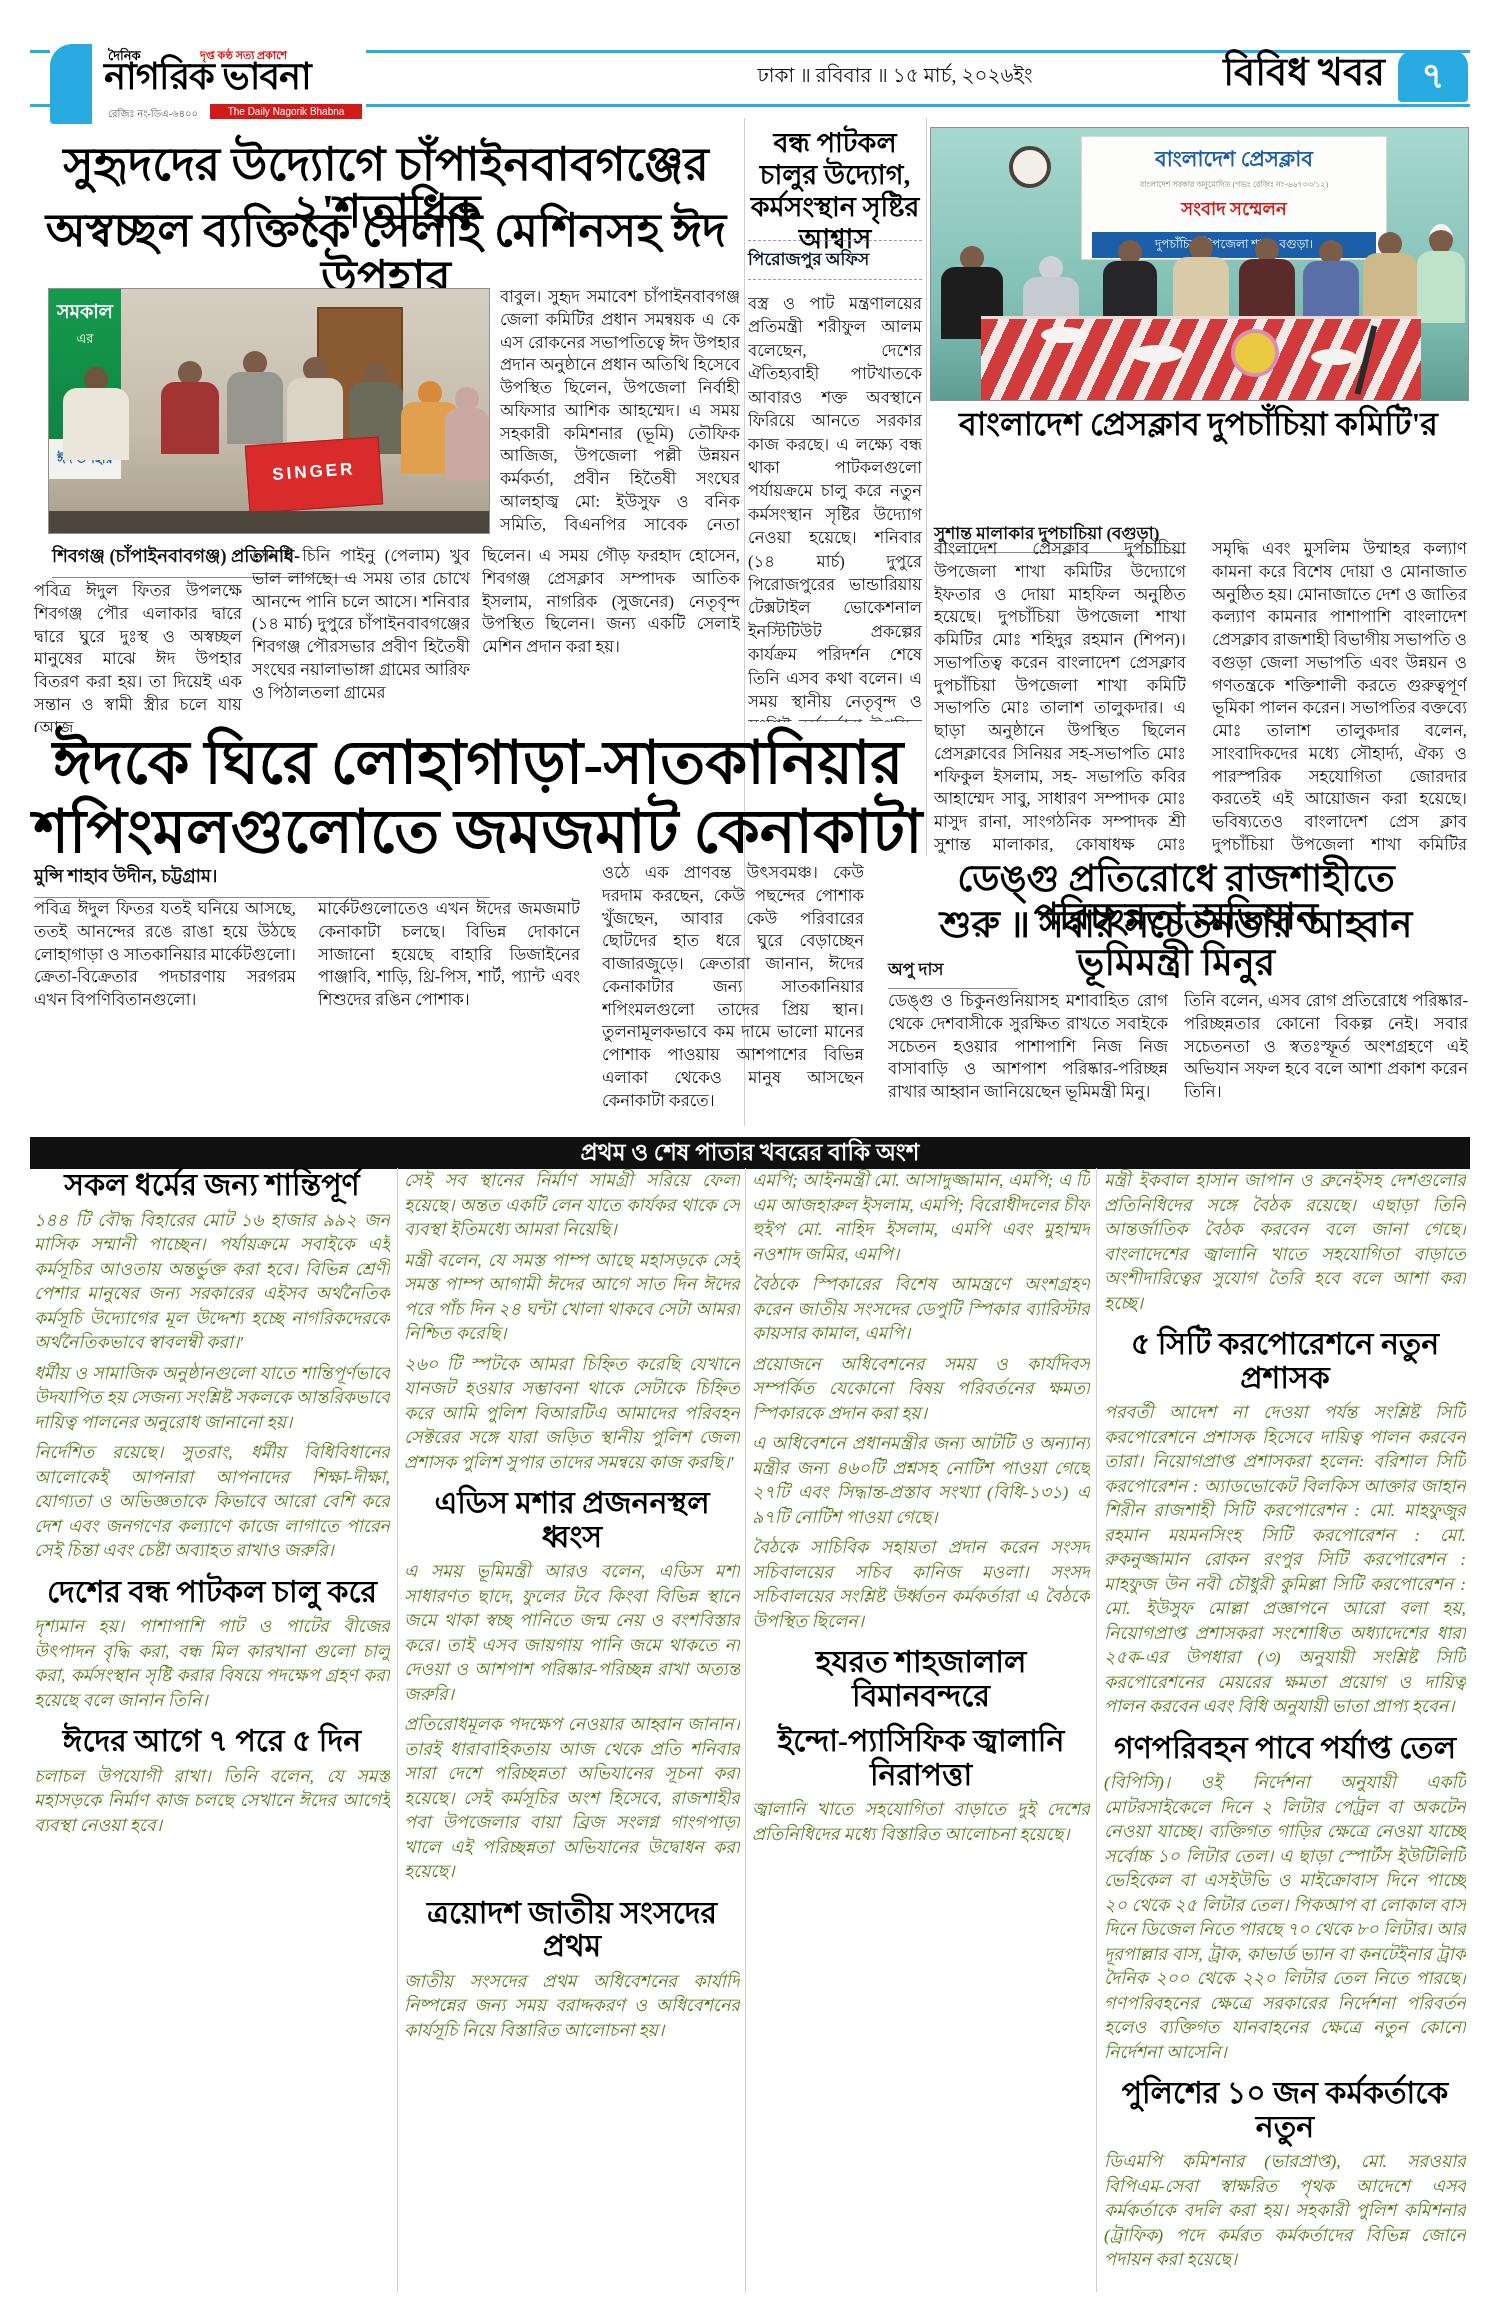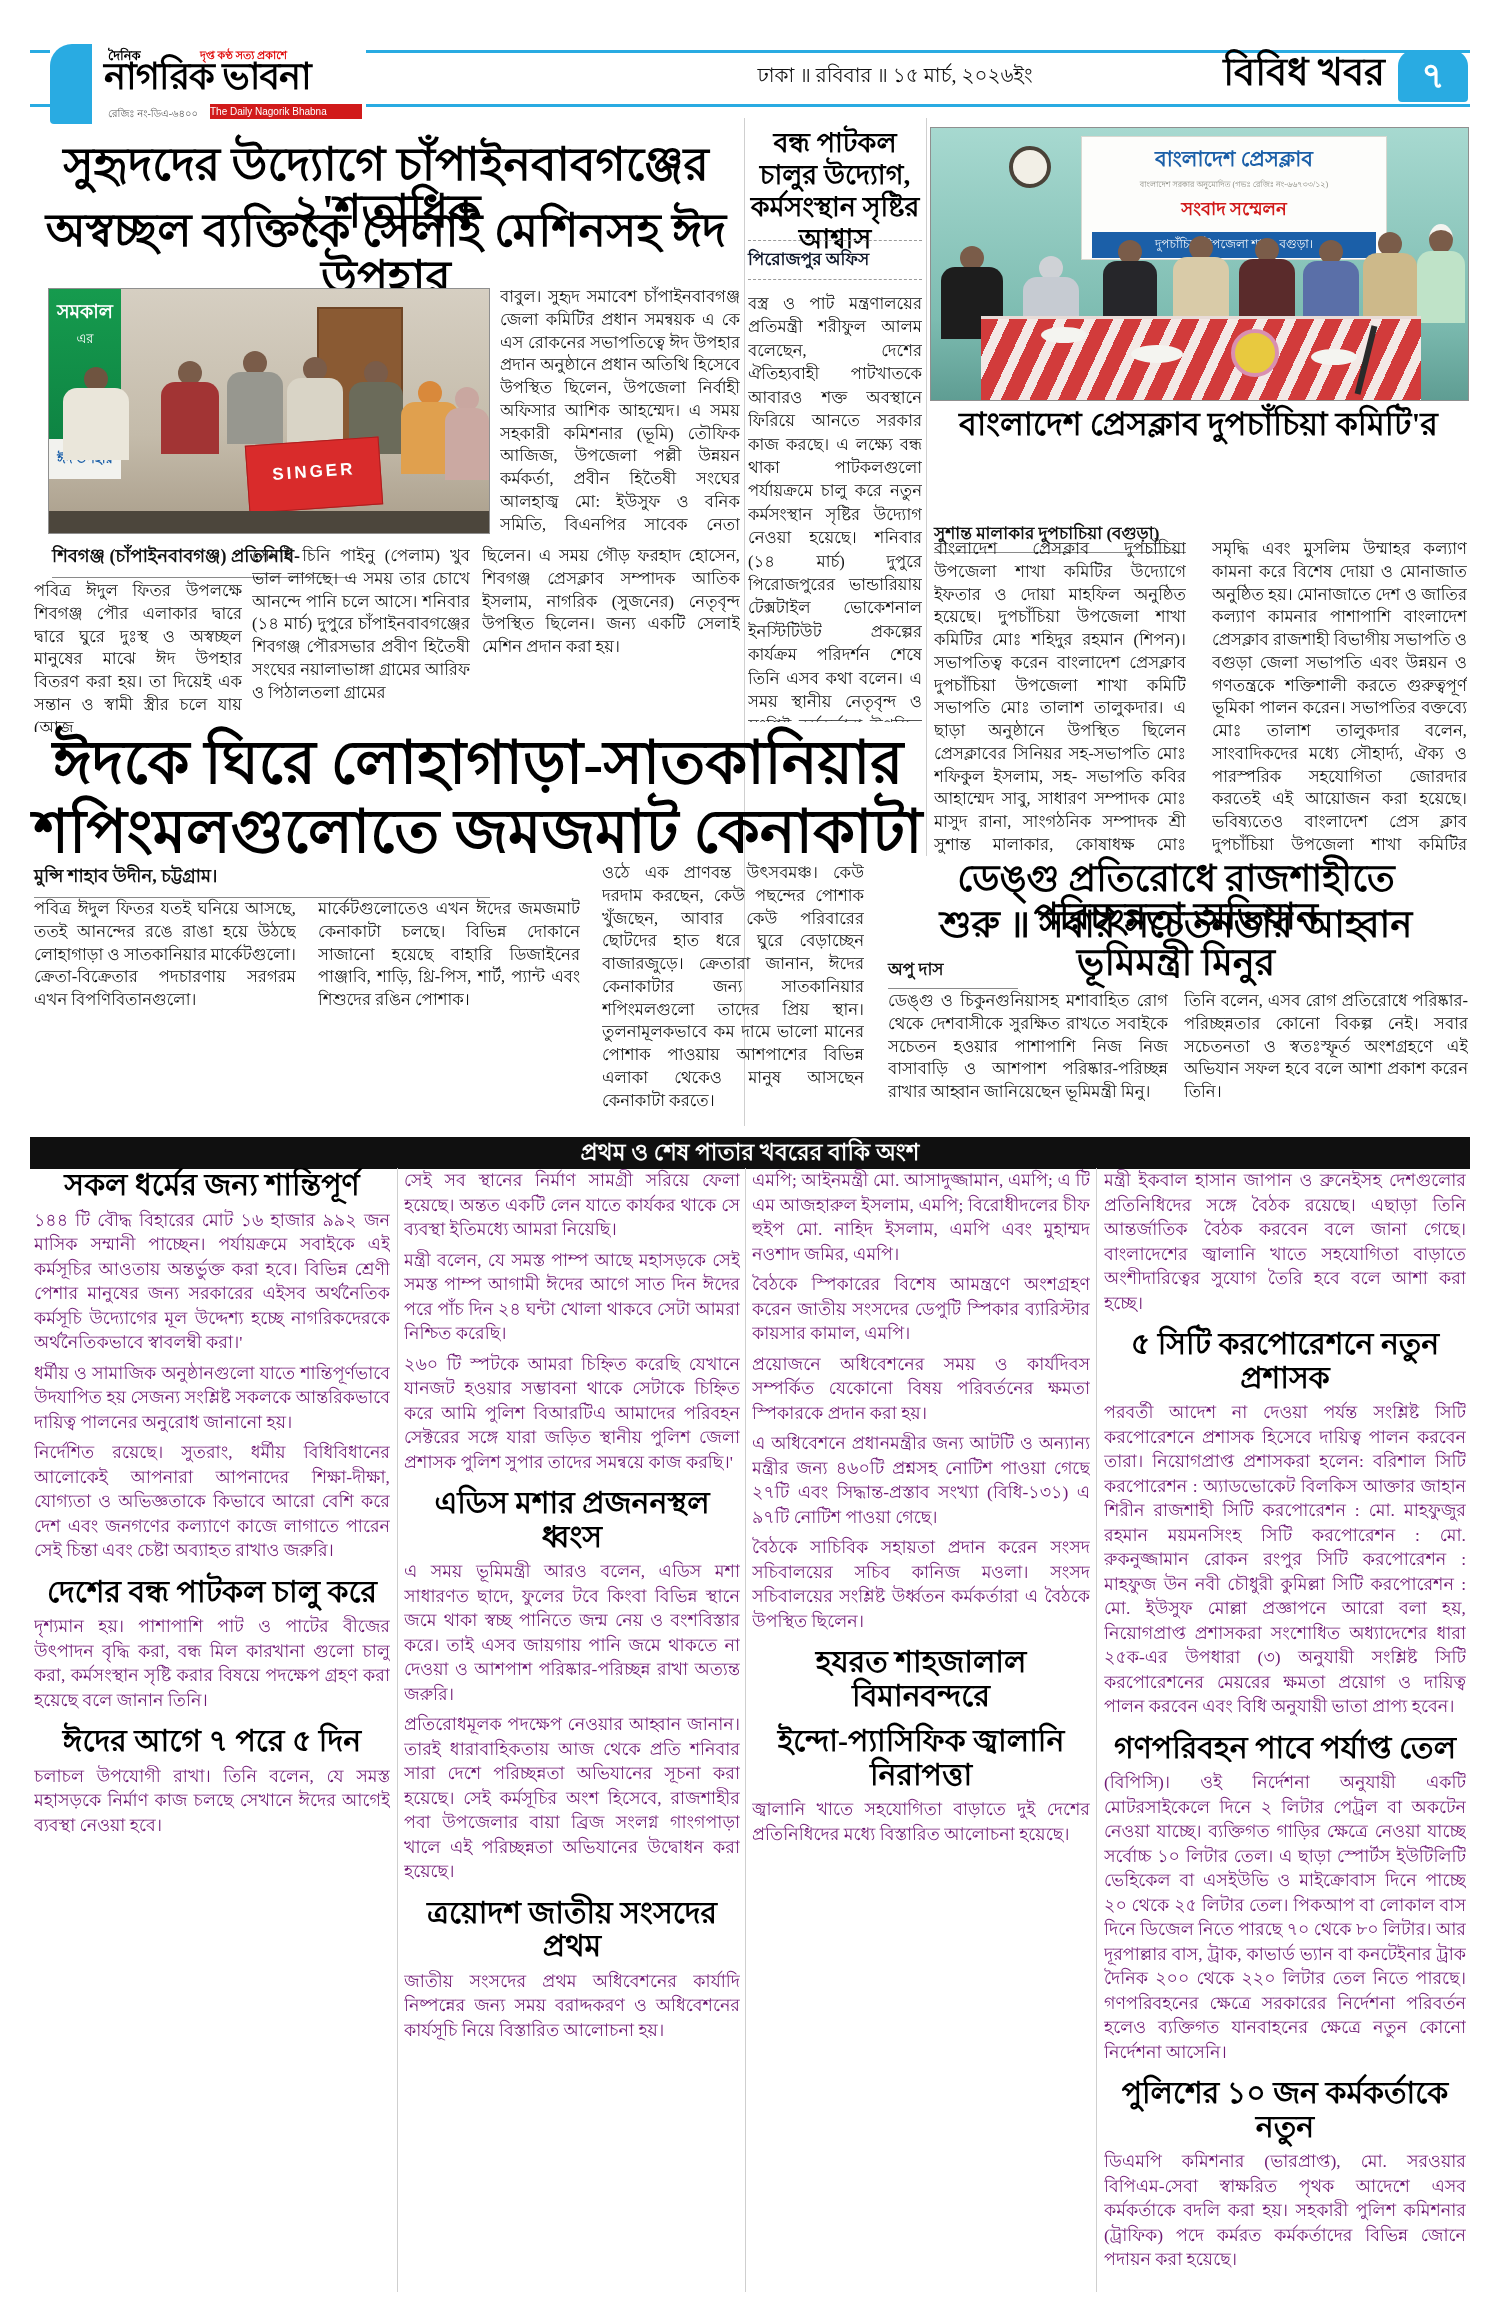--- a/index.html
+++ b/index.html
@@ -6,21 +6,21 @@
   .page{position:relative;width:1500px;height:2303px;background:#ffffff;
         font-family:"Liberation Serif", serif;overflow:hidden;}
   .abs{position:absolute;}
   .rule-blue{background:#29abe2;height:3px;}
   .vrule{position:absolute;width:1px;background:#cfcfcf;}
   .hl{font-weight:bold;color:#000;text-align:center;line-height:1.02;}
   .jtxt{text-align:justify;overflow:hidden;color:#141414;}
   .byline{font-weight:bold;color:#111;border-bottom:1px solid #8a8a8a;padding-bottom:4px;}
   .photo{border:1px solid #8f8f8f;overflow:hidden;}
   .sub-head{font-weight:bold;text-align:center;color:#000;font-size:30px;line-height:1.12;margin:12px 0 6px 0;}
-  .b-para{text-align:justify;font-size:17.5px;line-height:1.4;color:#701a75;margin:0 0 6px 0;}
+  .b-para{text-align:justify;font-size:17.5px;line-height:1.4;color:#4d7c0f;margin:0 0 6px 0;font-style:italic;}
   .bot-col{position:absolute;top:1168px;height:1124px;overflow:hidden;}
   .person{position:absolute;}
   .person .head{width:24px;height:24px;border-radius:50%;background:#7a5c49;margin:0 auto;}
   .person .torso{height:72px;border-radius:14px 14px 0 0;margin-top:-3px;}
   .band{background:#101010;color:#fff;font-weight:bold;text-align:center;}
   .masthead-title{font-weight:bold;color:#000;letter-spacing:-1px;}
 </style>
 </head>
 <body>
 
@@ -28,21 +28,21 @@
 
   <div class="abs rule-blue" style="left:30px;top:50px;width:1440px;"></div>
   <div class="abs rule-blue" style="left:30px;top:104px;width:1440px;"></div>
 
   <div class="abs" style="left:50px;top:44px;width:316px;height:80px;background:#fff;">
     <div class="abs" style="left:0;top:0;width:42px;height:80px;background:#29abe2;border-radius:22px 0 0 4px;"></div>
     <div class="abs" style="left:58px;top:2px;font-size:13px;font-weight:bold;color:#000;">দৈনিক</div>
     <div class="abs" style="left:150px;top:3px;font-size:11px;font-weight:bold;color:#e00b0b;">দৃপ্ত কণ্ঠ সত্য প্রকাশে</div>
     <div class="abs masthead-title" style="left:54px;top:14px;width:260px;font-size:37px;line-height:1;">নাগরিক ভাবনা</div>
     <div class="abs" style="left:58px;top:62px;font-size:10px;color:#555;">রেজিঃ নং-ডিএ-৬৪০০</div>
-    <div class="abs" style="left:160px;top:60px;width:152px;height:15px;background:#d11a1a;color:#fff;font-size:10px;text-align:left;line-height:15px;font-family:'Liberation Sans',sans-serif;">The Daily Nagorik Bhabna</div>
+    <div class="abs" style="left:160px;top:60px;width:152px;height:15px;background:#d11a1a;color:#fff;font-size:10px;text-align:center;line-height:15px;font-family:'Liberation Sans',sans-serif;">The Daily Nagorik Bhabna</div>
   </div>
 
   <div class="abs" style="left:660px;top:60px;width:470px;text-align:center;font-size:20px;color:#111;">ঢাকা ॥ রবিবার ॥ ১৫ মার্চ, ২০২৬ইং</div>
   <div class="abs" style="left:1160px;top:52px;width:225px;text-align:right;font-size:38px;font-weight:bold;color:#000;line-height:1.1;">বিবিধ খবর</div>
   <div class="abs" style="left:1398px;top:50px;width:70px;height:52px;background:#29abe2;border-radius:16px 16px 4px 4px;color:#fff;font-size:36px;font-weight:bold;text-align:center;line-height:52px;">৭</div>
 
   <div class="vrule" style="left:744px;top:118px;height:1008px;"></div>
   <div class="vrule" style="left:926px;top:118px;height:738px;"></div>
 
   <div class="abs hl" style="left:30px;top:142px;width:712px;font-size:46px;">সুহৃদদের উদ্যোগে চাঁপাইনবাবগঞ্জের ২'শতাধিক</div>

